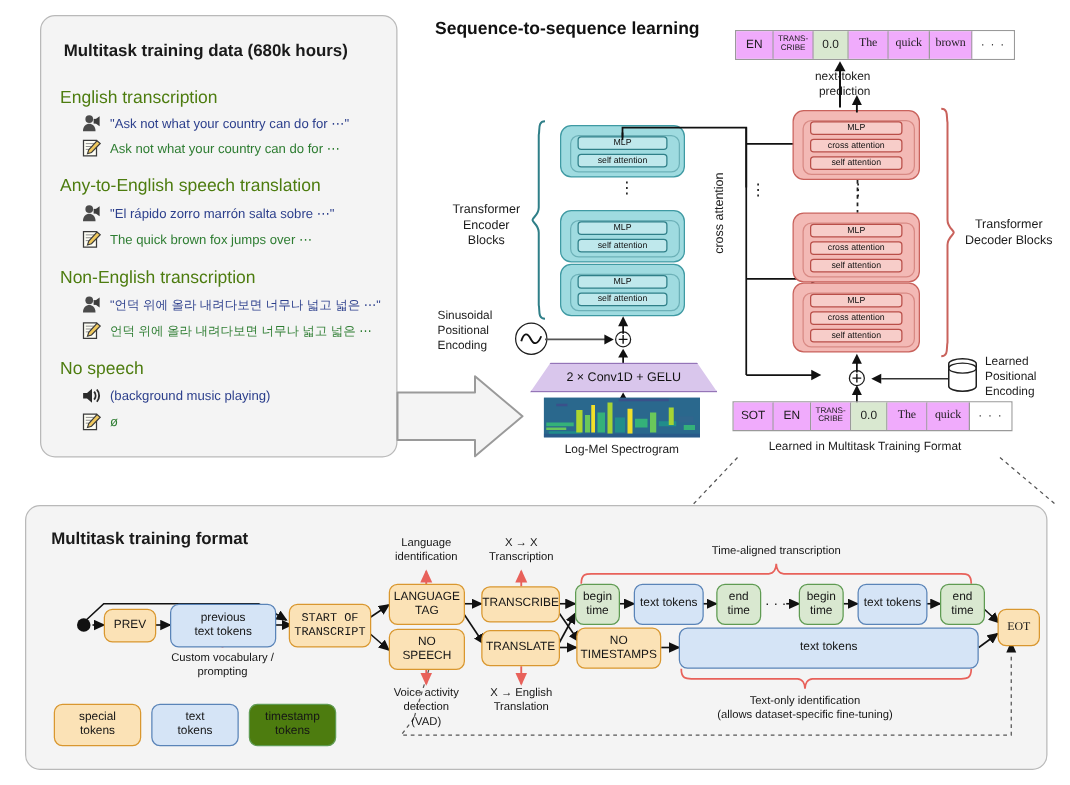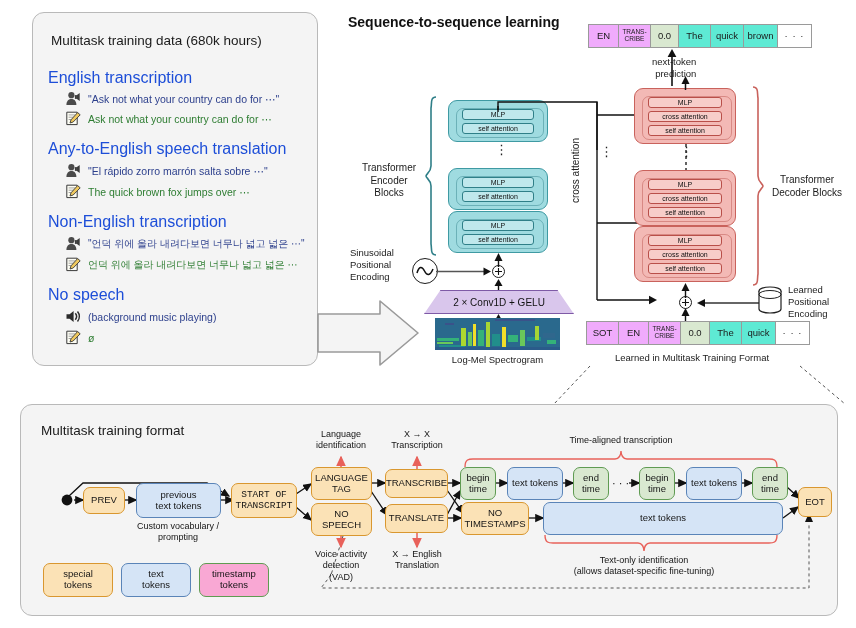--- a/index.html
+++ b/index.html
@@ -16,29 +16,29 @@
   
   .panel {
     background: #f4f4f4;
     border: 1px solid #b9b9b9;
     border-radius: 12px;
   }
   #left-panel  { left: 32px;  top: 12px;  width: 286px; height: 354px; }
   #bottom-panel{ left: 20px;  top: 404px; width: 818px; height: 212px; }
 
   .panel-title {
-    font-weight: normal;
+    font-weight: bold;
     font-size: 13.5px;
     color: #1a1a1a;
   }
 
   
   .task-head {
-    font-size: 16px;
-    color: #1d4ed8;
+    font-size: 14px;
+    color: #4d7c0f;
   }
   .example-row {
     display: flex;
     align-items: center;
     gap: 6px;
   }
   .ex-text { font-size: 10.5px; white-space: nowrap; }
   .ex-audio { color: #2c3f8c; }
   .ex-trans { color: #2e7d32; }
 
@@ -55,21 +55,21 @@
   .tokstrip { display: flex; border: 1px solid #9a9a9a; height: 24px; }
   .tok {
     border-right: 1px solid #9a9a9a;
     display: flex; align-items: center; justify-content: center;
     font-size: 9.5px; color: #1b1b1b; line-height: 1.02;
     text-align: center; padding: 0 3px;
   }
   .tok:last-child { border-right: none; }
   .tok.special   { background: #f0abfc; }
   .tok.ts        { background: #d9e8d0; }
-  .tok.text      { background: #5eead4; }
+  .tok.text      { background: #f0abfc; font-family: Liberation Serif, serif; }
   .tok.blank     { background: #ffffff; letter-spacing: 1px; }
   .tok.tiny      { font-size: 6.5px; }
 
   .caption { font-size: 9.5px; color: #1b1b1b; text-align: center; }
   .smalllabel { font-size: 9.5px; color: #1b1b1b; line-height: 1.25; }
 
   
   .tblock {
     border-radius: 9px;
     display: flex; flex-direction: column;
@@ -578,38 +578,38 @@
     <div class="fnode ts" style="left:618px; top:62px; width:36px; height:33px; white-space:pre-line;">begin
 time</div>
     <div class="fnode text" style="left:665px; top:62px; width:56px; height:33px;">text tokens</div>
     <div class="fnode ts" style="left:731px; top:62px; width:36px; height:33px; white-space:pre-line;">end
 time</div>
 
     <div class="fnode special" style="left:440px; top:97px; width:68px; height:33px; white-space:pre-line;">NO
 TIMESTAMPS</div>
     <div class="fnode text" style="left:522px; top:97px; width:240px; height:33px;">text tokens</div>
 
-    <div class="fnode special" style="left:777px; top:82px; width:34px; height:30px;">EOT</div>
+    <div class="fnode special" style="left:777px; top:82px; width:34px; height:30px;font-family:Liberation Serif, serif;">EOT</div>
 
     <div class="note" style="left:104px; top:116px; width:106px; white-space:pre-line;">Custom vocabulary /
 prompting</div>
     <div class="note" style="left:272px; top:24px; width:96px; white-space:pre-line;">Language
 identification</div>
     <div class="note" style="left:274px; top:144px; width:92px; white-space:pre-line;">Voice activity
 detection
 (VAD)</div>
     <div class="note" style="left:352px; top:24px; width:88px; white-space:pre-line;">X → X
 Transcription</div>
     <div class="note" style="left:348px; top:144px; width:96px; white-space:pre-line;">X → English
 Translation</div>
     <div class="note" style="left:500px; top:30px; width:200px;">Time-aligned transcription</div>
     <div class="note" style="left:523px; top:150px; width:200px; white-space:pre-line;">Text-only identification
 (allows dataset-specific fine-tuning)</div>
 
     <div class="abs legend-chip" style="left:22px; top:158px; background:#fbe2b6; border:1.3px solid #d9972f; white-space:pre-line;">special
 tokens</div>
     <div class="abs legend-chip" style="left:100px; top:158px; background:#d5e4f6; border:1.3px solid #5a84b8; white-space:pre-line;">text
 tokens</div>
-    <div class="abs legend-chip" style="left:178px; top:158px; background:#f9a8d4; border:1.3px solid #5f9b52; white-space:pre-line;">timestamp
+    <div class="abs legend-chip" style="left:178px; top:158px; background:#4d7c0f; border:1.3px solid #5f9b52; white-space:pre-line;">timestamp
 tokens</div>
   </div>
 
 </div>
 
 </body></html>

